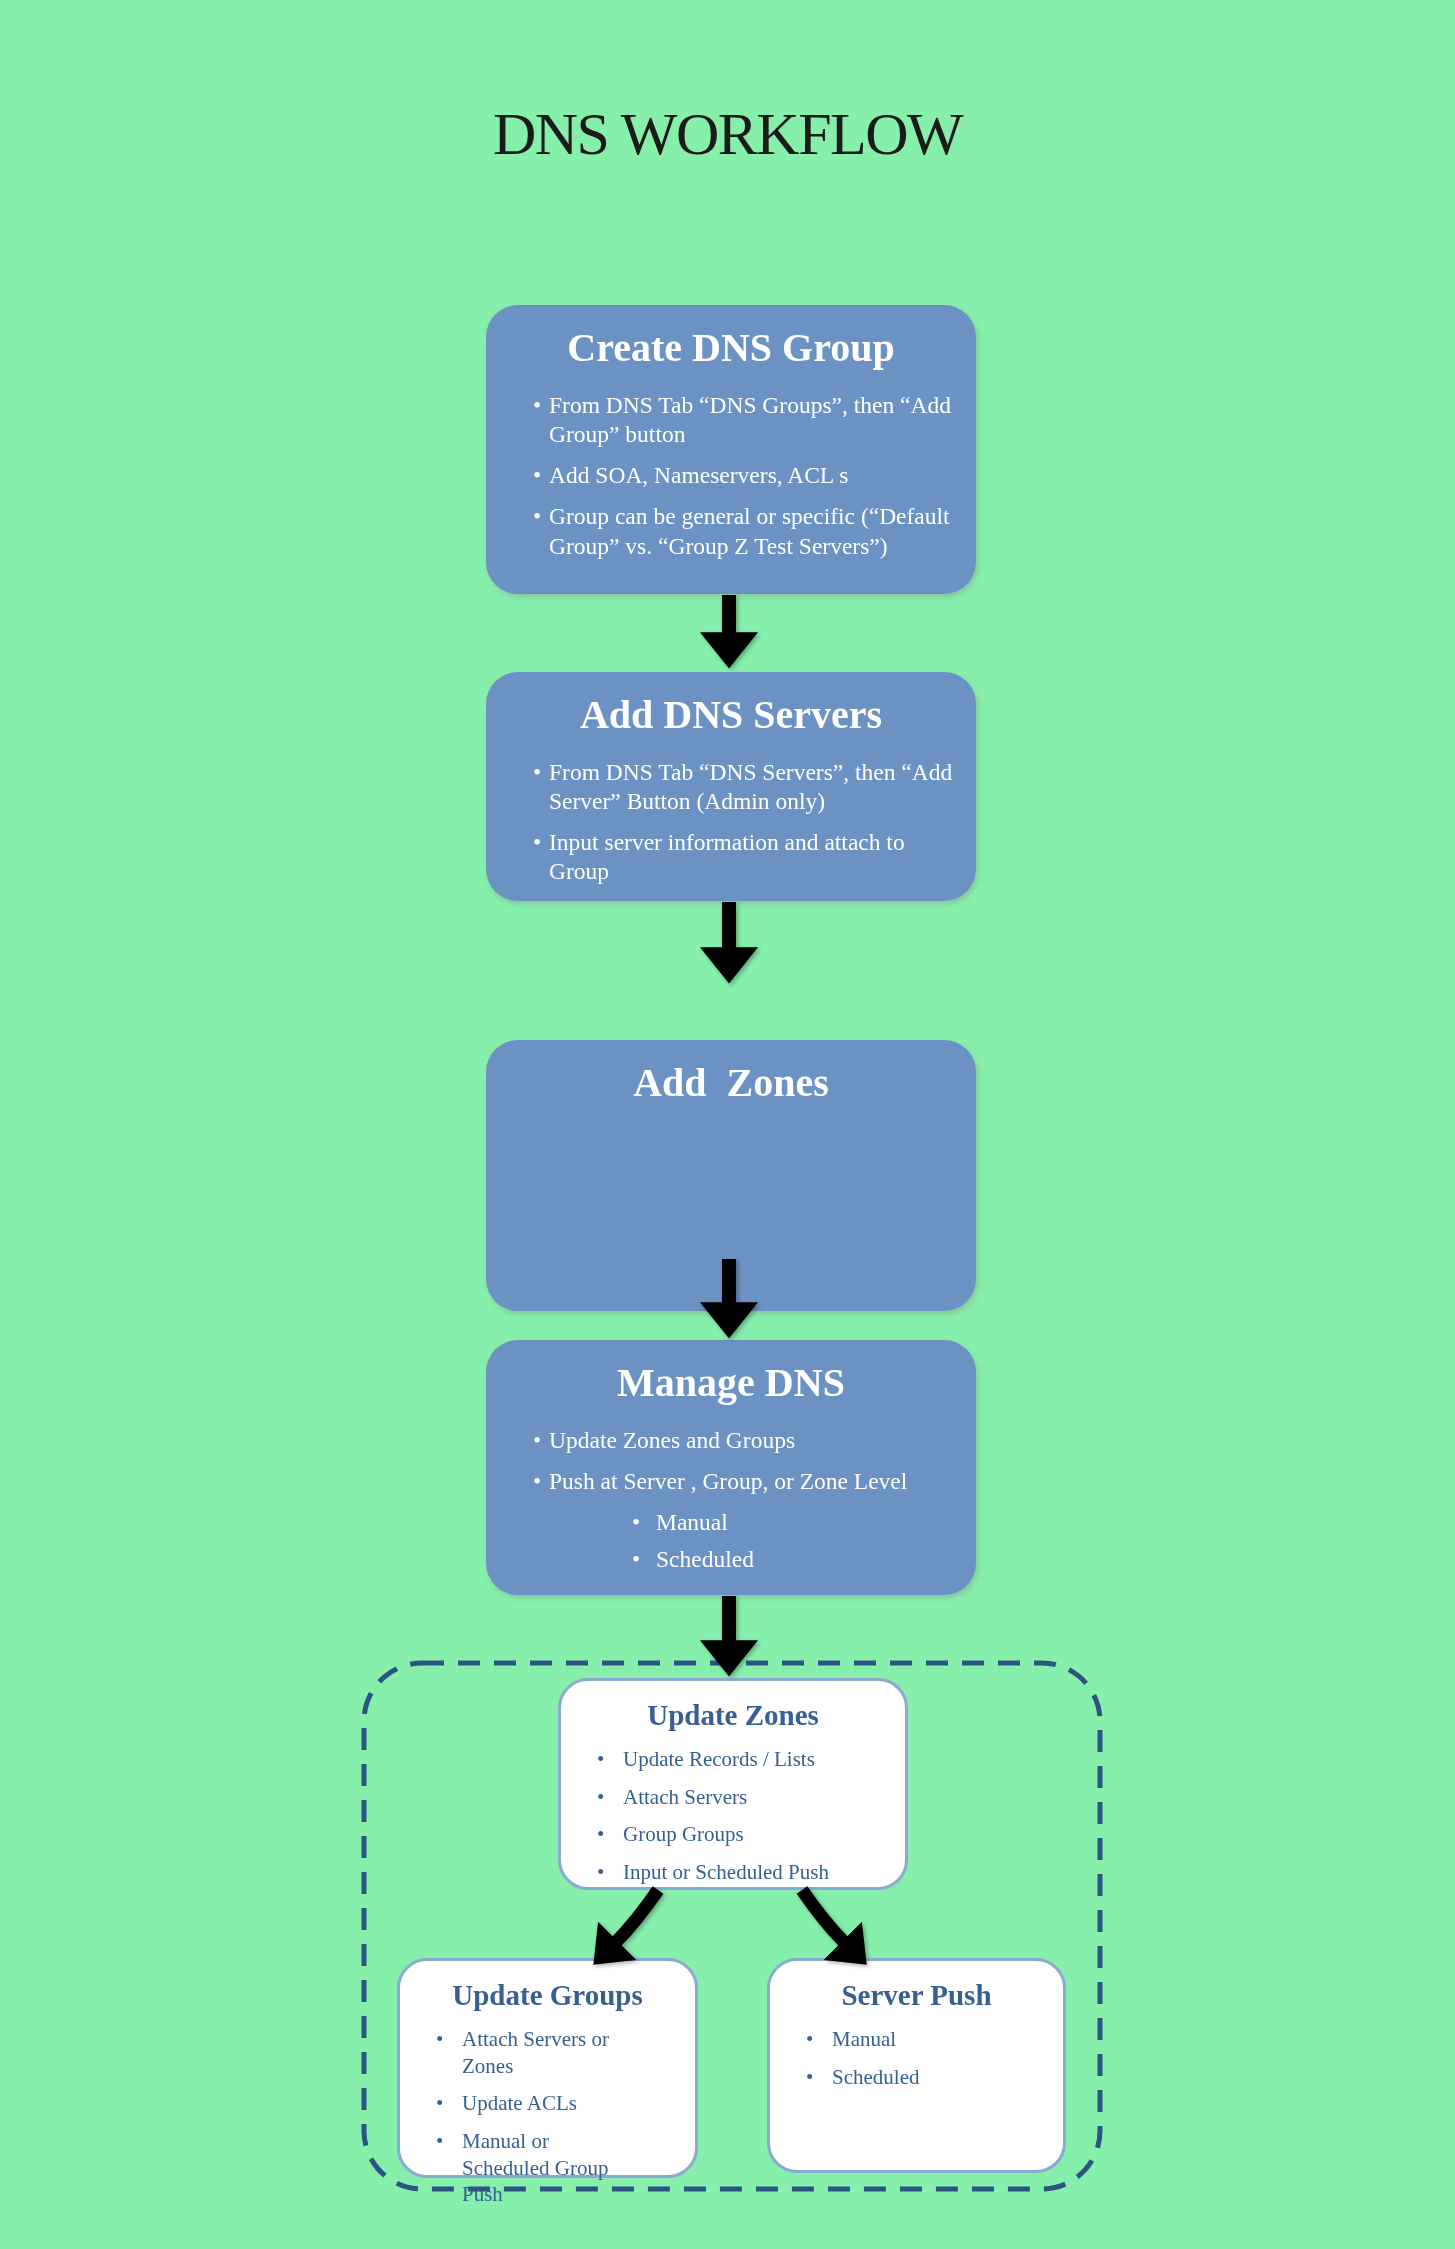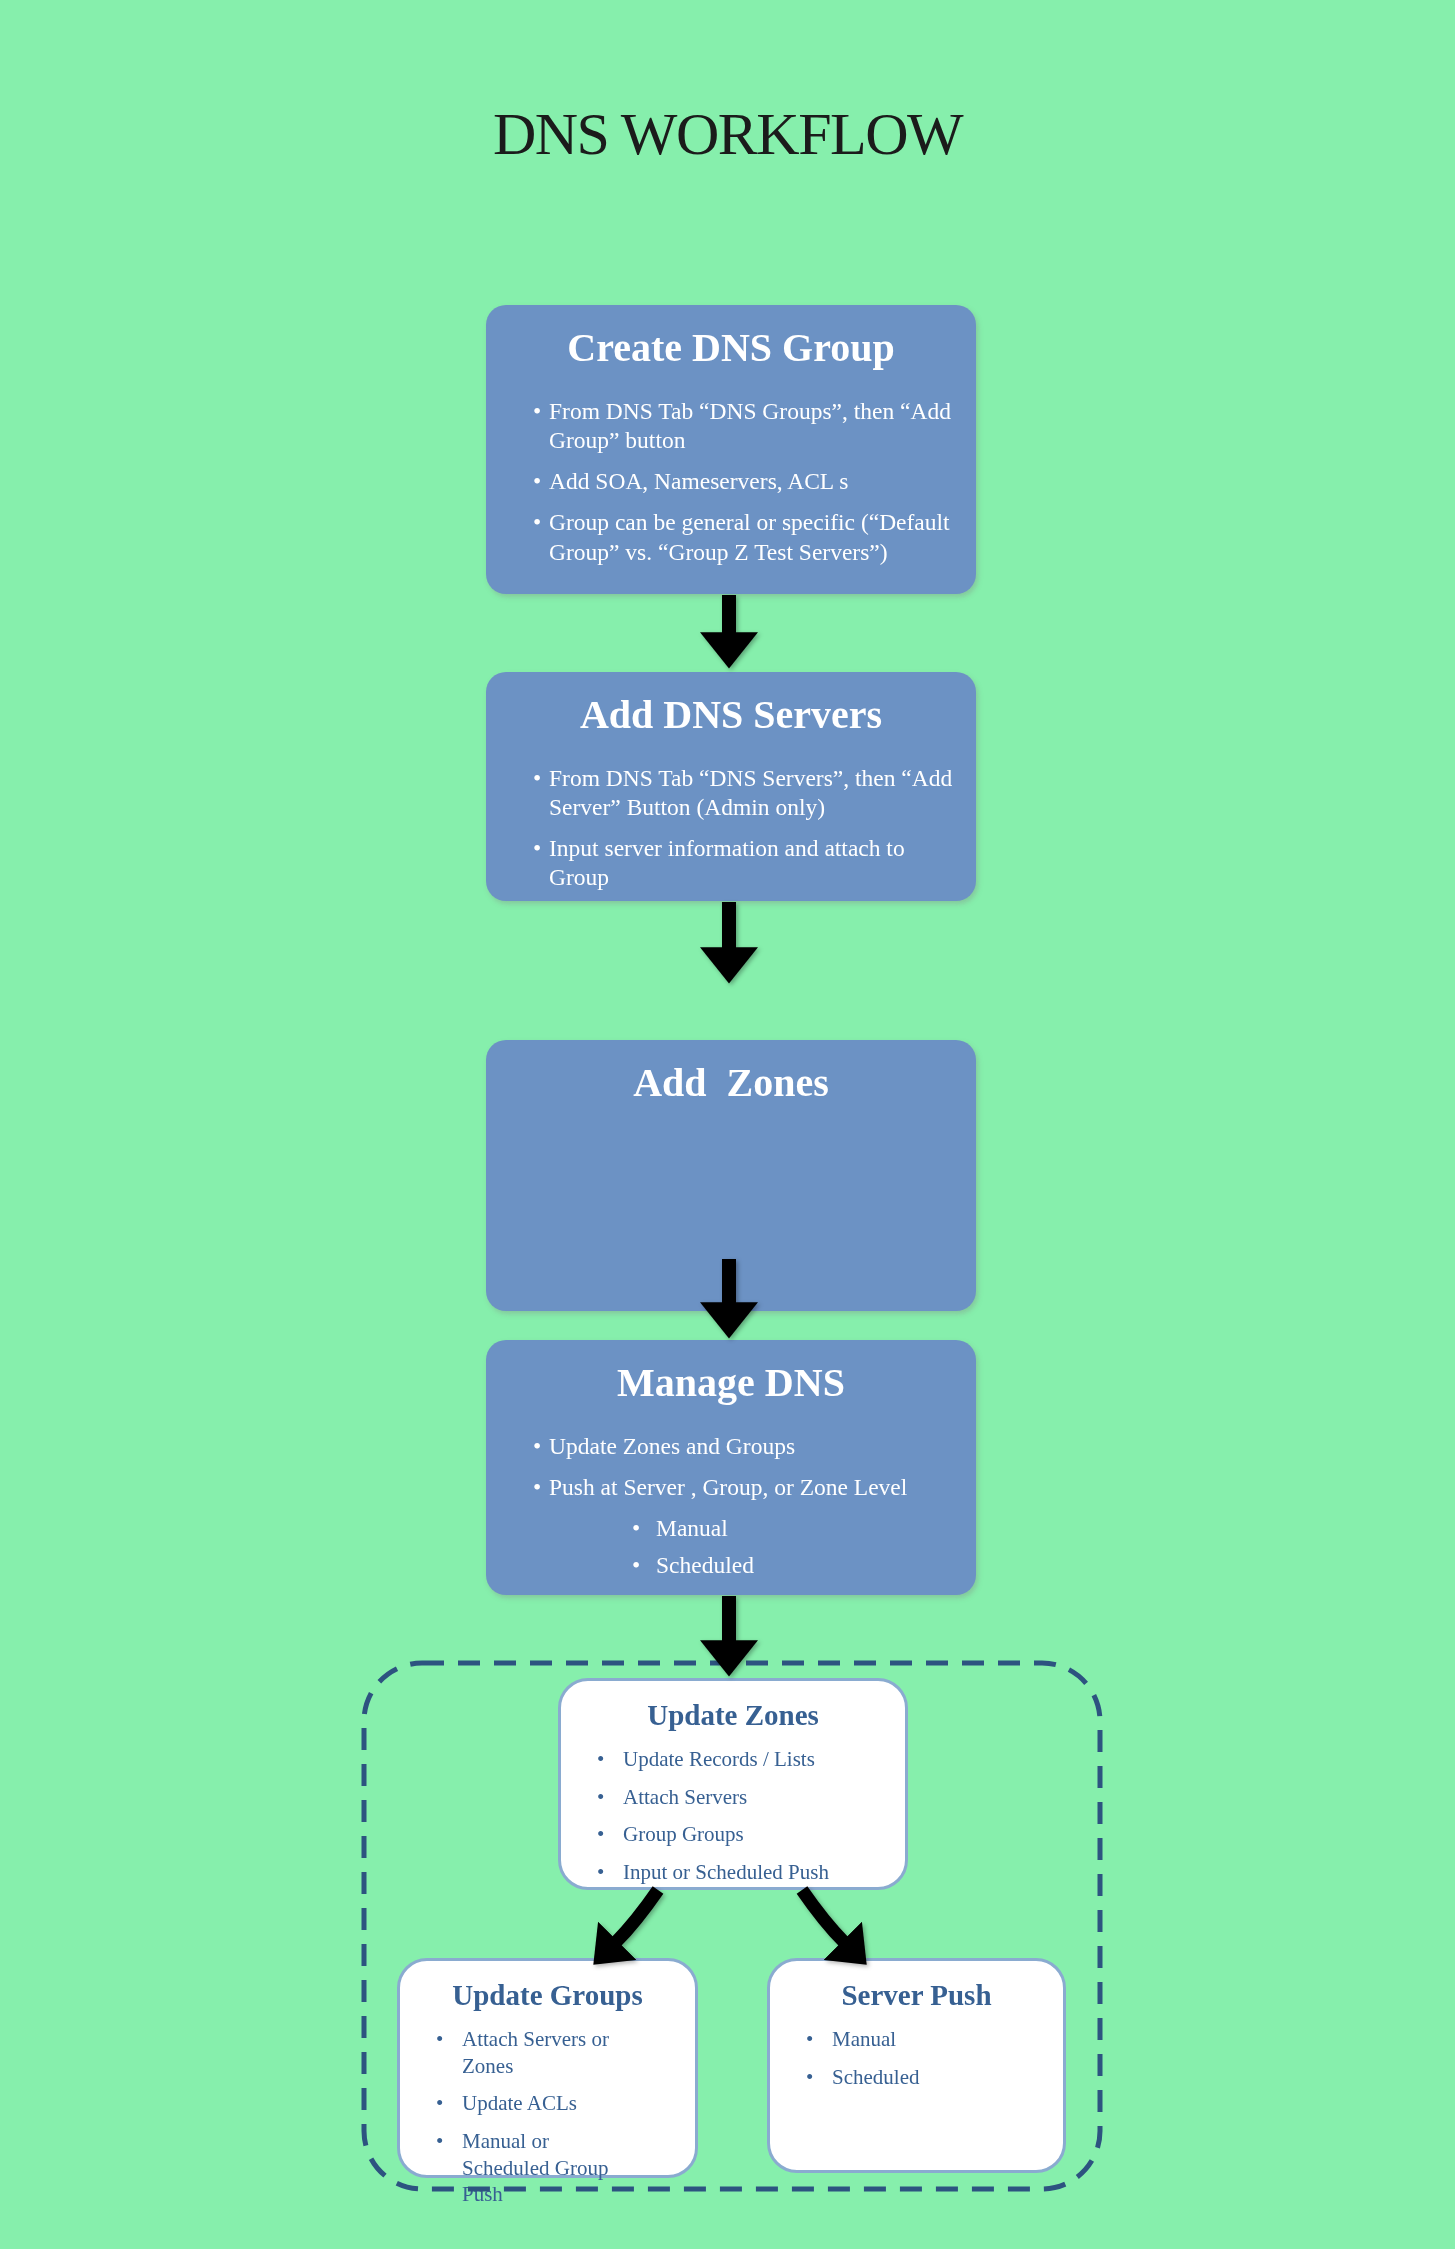--- a/index.html
+++ b/index.html
@@ -8,28 +8,28 @@
     font-family:Liberation Serif, serif; overflow:hidden;
   }
   .main-title {
     position:absolute; top:100px; left:0; width:1455px; margin:0;
     text-align:center; font-size:60px; font-weight:400; letter-spacing:-1.5px;
     color:#1b1b1b;
   }
   
   .flow-box {
     position:absolute; left:486px; width:490px; box-sizing:border-box;
-    background:#6c92c4; border-radius:20px; color:#ffffff;
+    background:#6c92c4; border-radius:32px; color:#ffffff;
     box-shadow:2px 3px 5px rgba(130,130,130,0.35);
   }
   .flow-box h2 {
     margin:20px 16px 0; text-align:center; font-size:40px; font-weight:700;
     line-height:1.15; white-space:pre-wrap;
   }
-  .fb-list { list-style:none; margin:26px 0 0; padding:0 18px 0 47px; }
+  .fb-list { list-style:none; margin:20px 0 0; padding:0 18px 0 47px; }
   .fb-list li {
     position:relative; padding-left:16px; font-size:23.5px; line-height:1.24;
     margin-bottom:12px;
   }
   .fb-list li::before { content:"\2022"; position:absolute; left:0; top:0; }
   .fb-list.wide-gap li { padding-left:33px; }
   .fb-list li.plain { padding-left:0; margin-left:-11px; margin-bottom:10px; }
   .fb-list li.plain::before { content:""; }
   .fb-list li.oneline { white-space:nowrap; }
   .fb-sub { list-style:none; margin:2px 0 0; padding:0 0 0 146px; }

